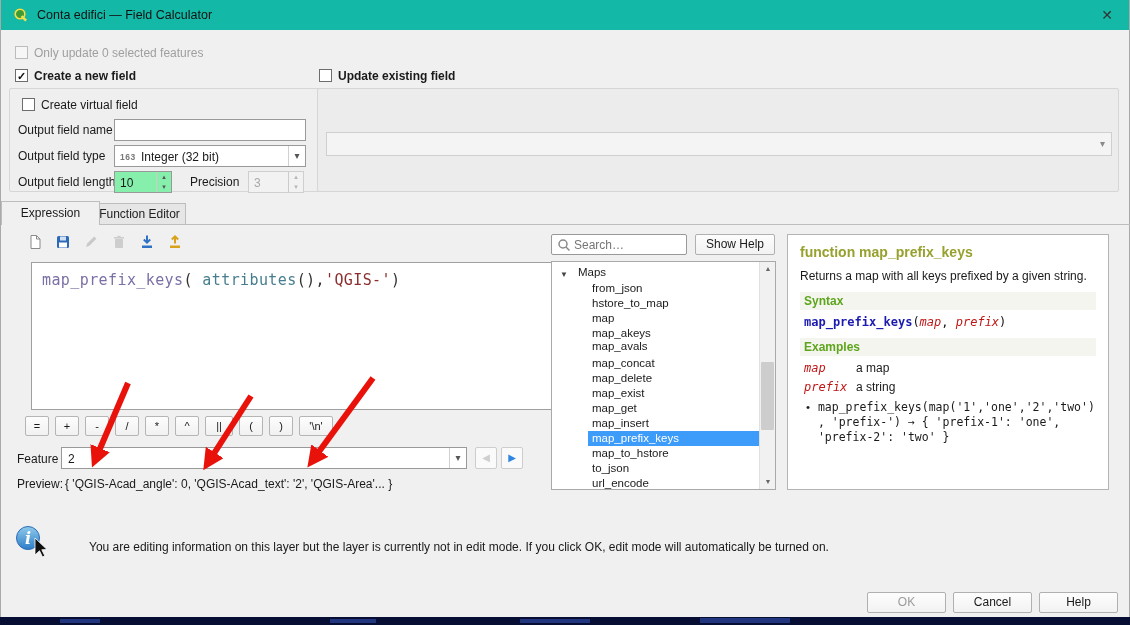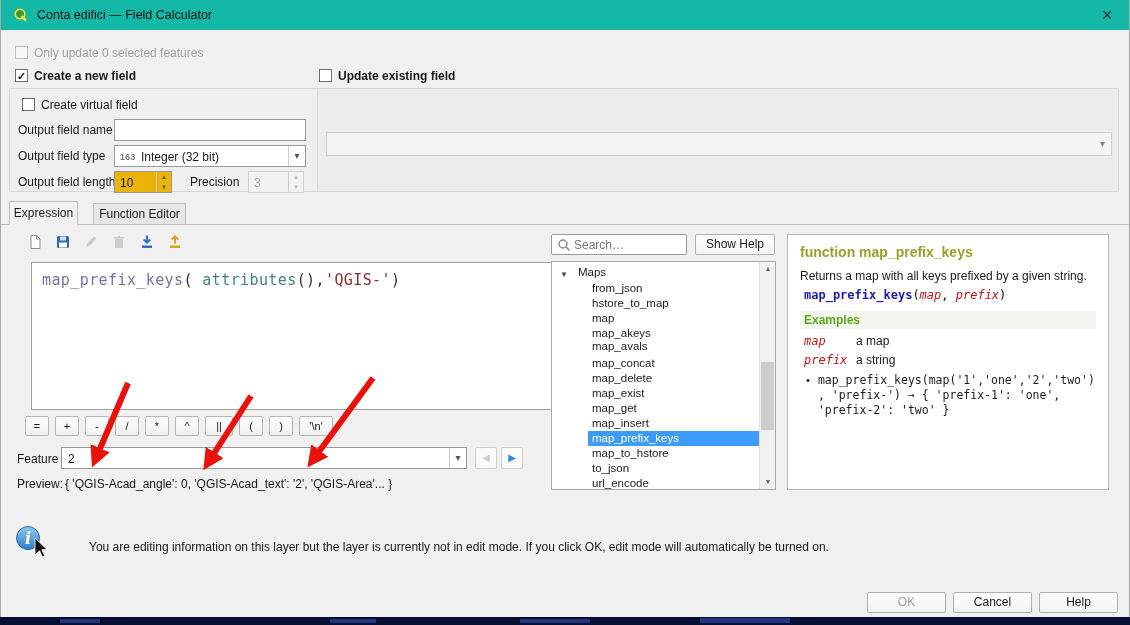--- a/index.html
+++ b/index.html
@@ -21,21 +21,21 @@
   .cb.disabled{border-color:#bcbcbc;background:#f6f6f6}
 
   .groupbox{position:absolute;background:#efefef;border:1px solid #d6d6d6;border-radius:2px}
   .field{position:absolute;background:#fff;border:1px solid #999;height:22px}
   .combo{position:absolute;background:#fff;border:1px solid #999;height:22px}
   .combo .val{position:absolute;left:6px;top:4px;white-space:nowrap}
   .combo .arrowzone{position:absolute;right:0;top:0;width:17px;height:100%;border-left:1px solid #d0d0d0;color:#555;text-align:center;line-height:20px;font-size:10px}
   .combo.disabled{background:#f4f4f4;border-color:#cfcfcf}
   .combo.disabled .arrowzone{border-left:none;color:#8a8a8a}
   .typebadge{position:absolute;left:5px;top:6px;font-size:8.5px;font-weight:700;color:#777;letter-spacing:.5px}
-  .spin{position:absolute;background:#eab308;border:1px solid #999;height:22px}
+  .spin{position:absolute;background:#86efac;border:1px solid #999;height:22px}
   .spin .val{position:absolute;left:5px;top:4px}
   .spin .updown{position:absolute;right:0;top:0;width:15px;height:100%;border-left:1px solid #ccc;display:flex;flex-direction:column}
   .spin .updown span{flex:1;font-size:7px;line-height:9px;text-align:center;color:#555}
   .spin.disabled{background:#f2f2f2;border-color:#cfcfcf}
   .spin.disabled .val{color:#a8a8a8}
   .spin.disabled .updown span{color:#b5b5b5}
 
   .tab{position:absolute;border:1px solid #bdbdbd;border-bottom:none;text-align:center;cursor:pointer}
   .tab.active{background:#f0f0f0;z-index:3;font-size:12px}
   .tab.inactive{background:#e6e6e6;z-index:1;color:#222}
@@ -160,21 +160,21 @@
           </span>
       </div>
     </div>
 
     <div class="groupbox" style="left:316px;top:88px;width:802px;height:104px;background:#ececec">
       <div class="combo disabled" style="left:8px;top:43px;width:786px;height:24px">
         <span class="arrowzone" style="line-height:22px">▾</span>
       </div>
     </div>
 
-    <div class="tab active" style="left:8px;top:201px;width:69px;height:24px;line-height:23px">Expression</div>
+    <div class="tab active" style="left:0;top:201px;width:99px;height:24px;line-height:23px">Expression</div>
     <div class="tab inactive" style="left:92px;top:203px;width:93px;height:22px;line-height:21px">Function Editor</div>
     <div class="tabline"></div>
 
     <div class="toolbar">
       <div class="tbbtn">
         <span><svg width="16" height="16" viewBox="0 0 16 16">
               <path d="M4 1.5h5.5L13 5v9.5H4z" fill="#fff" stroke="#8a8a8a"></path>
               <path d="M9.5 1.5v3.5H13" fill="none" stroke="#8a8a8a"></path>
             </svg></span>
       </div>
@@ -301,20 +301,21 @@
       <div class="scrollbar">
         <span class="sbtn" style="top:0">▲</span>
         <span class="sbtn" style="bottom:0">▼</span>
         <span class="thumb" style="top:100px;height:68px"></span>
       </div>
     </div>
 
     <div class="helppanel">
       <div class="helptitle">function map_prefix_keys</div>
       <div class="helpdesc">Returns a map with all keys prefixed by a given string.</div>
+      <div class="helphead">Syntax</div>
       <div class="syncode">
         <span class="syn-fn">map_prefix_keys</span><span class="syn-punct">(</span><span class="syn-arg">map</span><span class="syn-punct">, </span><span class="syn-arg">prefix</span><span class="syn-punct">)</span>
       </div>
       <div class="helphead">Examples</div>
       <div class="argrow">
         <span class="aname">map</span>
         <span class="adesc">a map</span>
       </div>
       <div class="argrow">
         <span class="aname">prefix</span>

